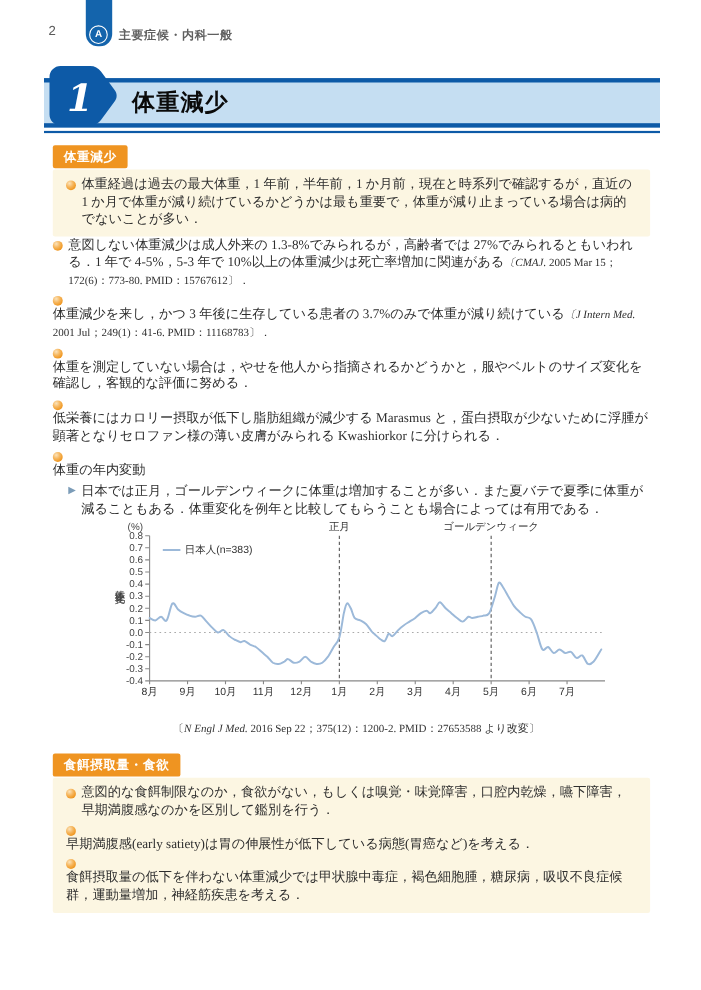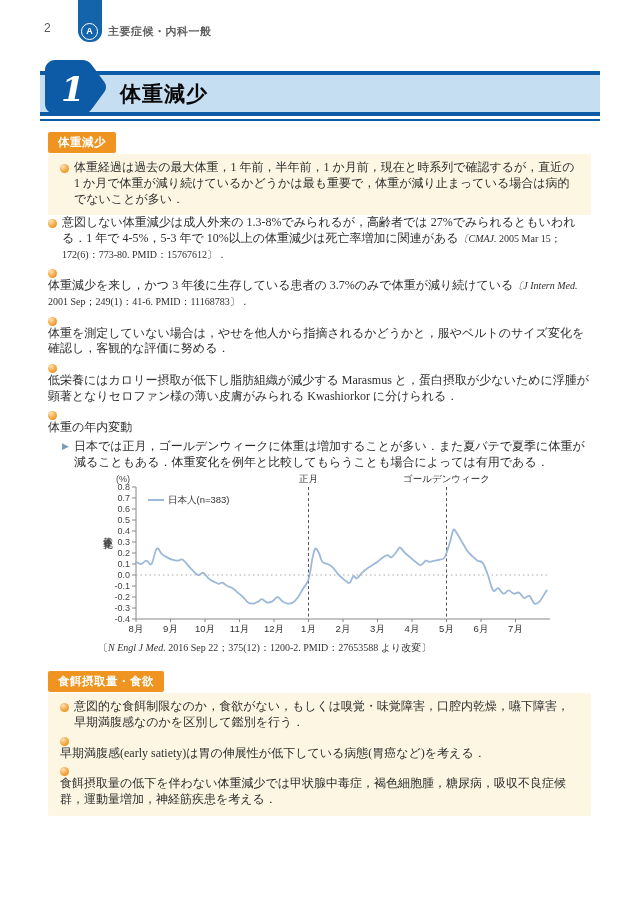--- a/index.html
+++ b/index.html
@@ -47,21 +47,21 @@
   .notes li.spaced{margin-top:13px;}
   .subnote{display:flex;align-items:flex-start;margin:3px 0 0 14px;font-size:12px;line-height:1.32;}
   .tri{flex:none;color:#7b9cb8;font-size:9px;margin:2.5px 5px 0 0;font-family:"DejaVu Sans",sans-serif;}
   
   .figure{margin:3px 0 0 50px;position:relative;}
   .figure svg{display:block;}
   .y-axis-label{
     position:absolute;left:3px;top:56px;writing-mode:vertical-rl;
     font:9.5px "Liberation Sans","DejaVu Sans",sans-serif;color:#444;letter-spacing:1px;
   }
-  .chart-caption{width:452px;text-align:left;font-size:10px;color:#333;margin-top:2px;}
+  .chart-caption{width:452px;text-align:center;font-size:10px;color:#333;margin-top:16px;}
   .chart-caption i{font-style:italic;}
   text.tick{font:9px "Liberation Sans","DejaVu Sans",sans-serif;fill:#444;}
   text.ann{font:9.5px "Liberation Sans","DejaVu Sans",sans-serif;fill:#333;}
   
   .sec2{margin-top:16px;}
 </style>
 </head>
 <body>
 
 <header class="page-header">
@@ -97,21 +97,21 @@
     </div>
   </section>
 
   <ul class="plain notes">
     <li class="row">
       <span class="bullet"></span>
       <span><span>意図しない体重減少は成人外来の 1.3-8%でみられるが，高齢者では 27%でみられるともいわれる．1 年で 4-5%，5-3 年で 10%以上の体重減少は死亡率増加に関連がある</span><span class="cite"><i>〔CMAJ.</i><span> 2005 Mar 15；172(6)：773-80. PMID：15767612〕．</span></span></span>
     </li>
     <li class="row">
       <span class="bullet"></span>
-      <span><span>体重減少を来し，かつ 3 年後に生存している患者の 3.7%のみで体重が減り続けている</span><span class="cite"><i>〔J Intern Med.</i><span> 2001 Sep；249(1)：41-6. PMID：11168783〕．</span></span></span>
+      <span><span>体重減少を来し，かつ 3 年後に生存している患者の 3.7%のみで体重が減り続けている</span><span class="cite"><i>〔J Intern Med.</i><span> 2001 Jul；249(1)：41-6. PMID：11168783〕．</span></span></span>
     </li>
     <li class="row">
       <span class="bullet"></span>
       <span>体重を測定していない場合は，やせを他人から指摘されるかどうかと，服やベルトのサイズ変化を確認し，客観的な評価に努める．</span>
     </li>
     <li class="row">
       <span class="bullet"></span>
       <span>低栄養にはカロリー摂取が低下し脂肪組織が減少する Marasmus と，蛋白摂取が少ないために浮腫が顕著となりセロファン様の薄い皮膚がみられる Kwashiorkor に分けられる．</span>
     </li>
     <li class="row spaced">

